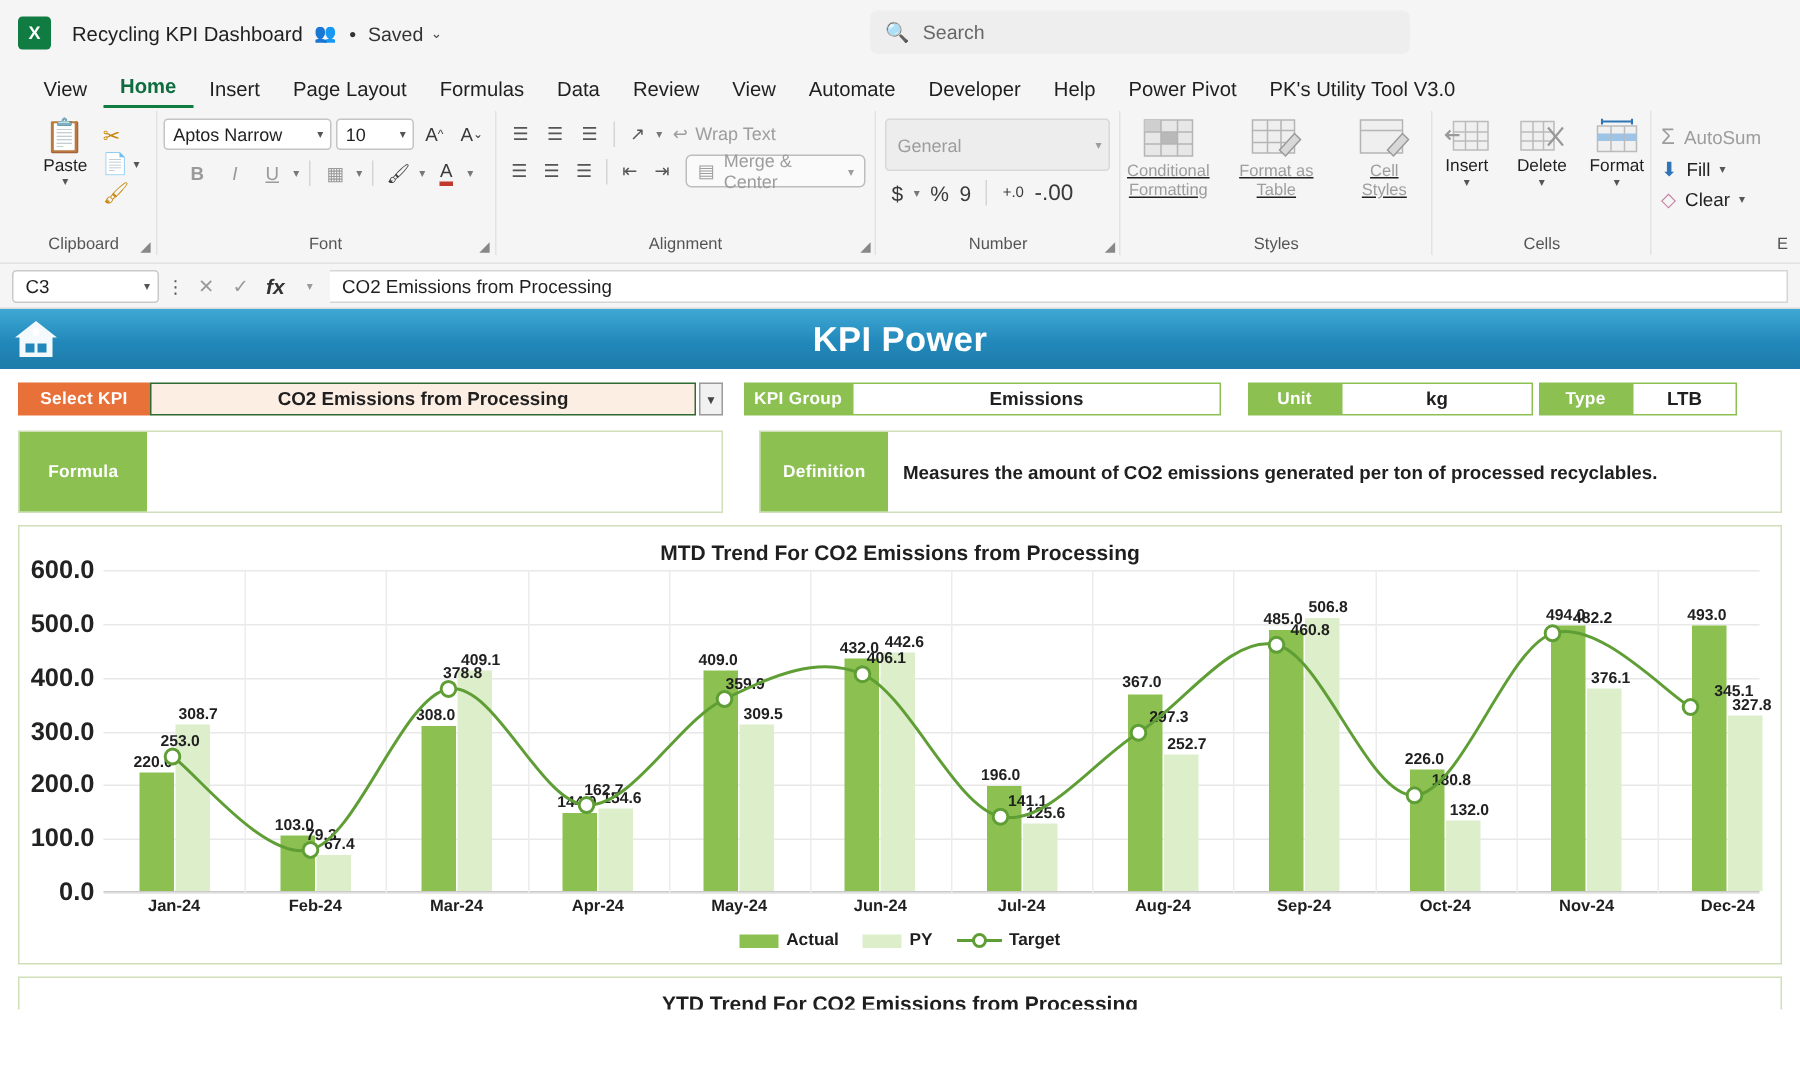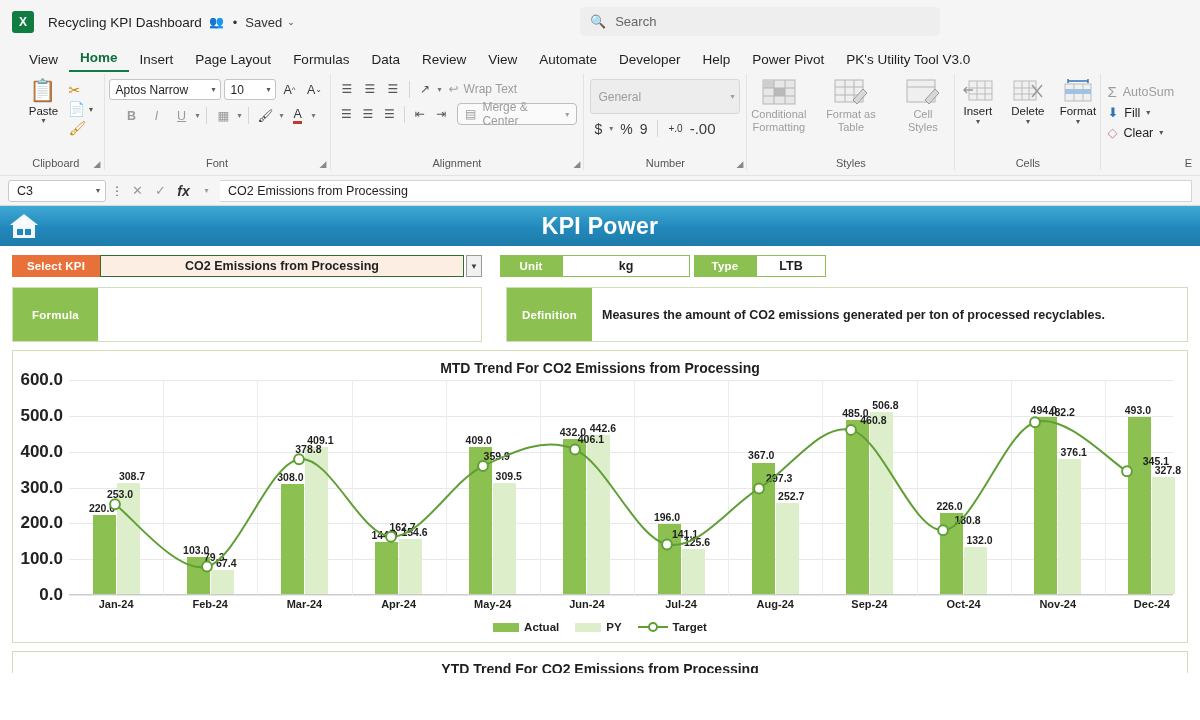--- a/index.html
+++ b/index.html
@@ -291,21 +291,21 @@
         <span class="sep"></span>
         <span style="font-size:10px">+.0</span>
         <span style="font-size:15px">-.00</span>
       </div>
     </div>
     <div class="rg-label">Number</div>
     <div class="rg-launcher">◢</div>
   </div>
 
   <div class="rgroup" style="width:208px;">
-    <div class="rg-body" style="gap:6px;">
+    <div class="rg-body" style="gap:6px;text-decoration:underline;">
       <div class="stylebtn">
         <svg class="ic" viewBox="0 0 34 26">
           <rect x="1" y="1" width="32" height="24" fill="#e7e7e7" stroke="#b5b5b5"></rect>
           <rect x="1" y="1" width="11" height="8" fill="#cfcfcf"></rect>
             <rect x="12" y="9" width="11" height="8" fill="#b9b9b9"></rect>
           <line x1="1" y1="9" x2="33" y2="9" stroke="#b5b5b5"></line>
             <line x1="1" y1="17" x2="33" y2="17" stroke="#b5b5b5"></line>
           <line x1="12" y1="1" x2="12" y2="25" stroke="#b5b5b5"></line>
             <line x1="23" y1="1" x2="23" y2="25" stroke="#b5b5b5"></line>
         </svg>
@@ -426,20 +426,24 @@
     <div class="t">KPI Power</div>
   </div>
 
   <div class="band" style="margin-top:9px;">
     <div class="tag orange" style="width:88px;height:22px;">Select KPI</div>
     <div class="kpi-select" style="width:382px;">
       <div class="selval">CO2 Emissions from Processing</div>
       <div class="dd-arrow">▼</div>
     </div>
 
+    <div class="tagbox" style="margin-left:14px;height:22px;">
+      <div class="tag" style="width:72px;">KPI Group</div>
+      <div class="val" style="width:246px;">Emissions</div>
+    </div>
 
     <div class="tagbox" style="margin-left:18px;height:22px;">
       <div class="tag" style="width:62px;">Unit</div>
       <div class="val" style="width:128px;">kg</div>
     </div>
 
     <div class="tagbox" style="margin-left:4px;height:22px;">
       <div class="tag" style="width:62px;">Type</div>
       <div class="val" style="width:70px;">LTB</div>
     </div>

